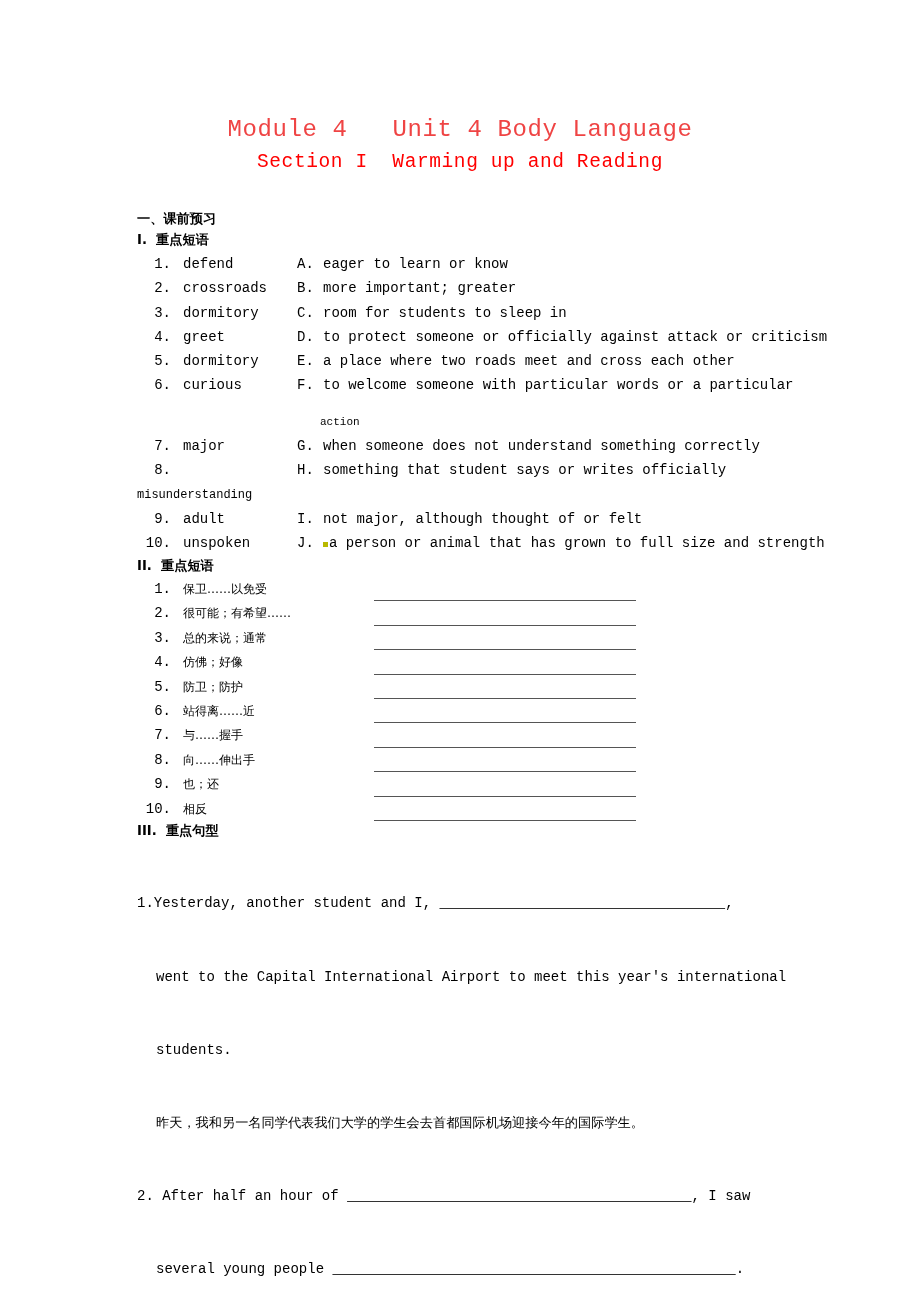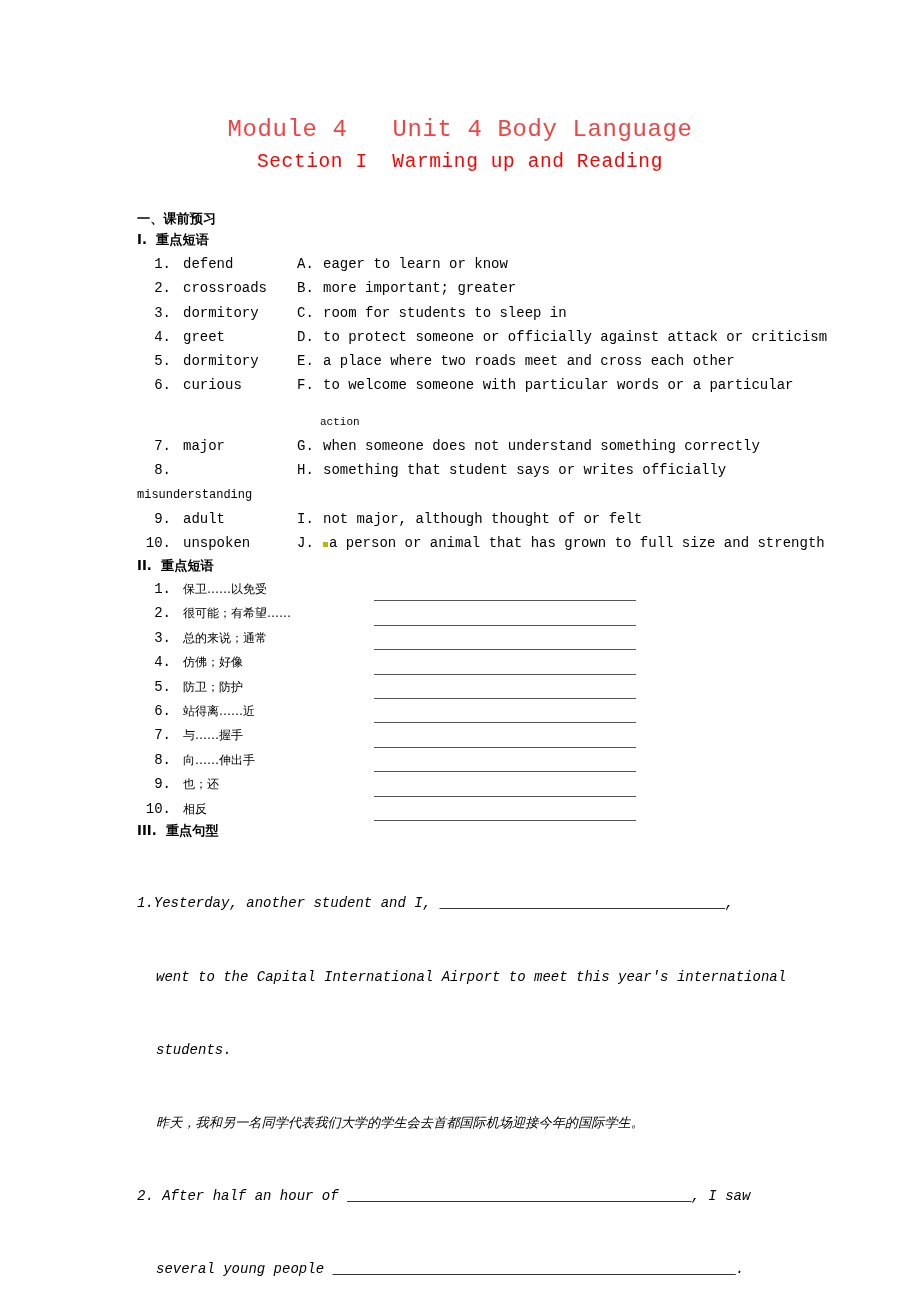--- a/index.html
+++ b/index.html
@@ -144,21 +144,20 @@
     width: 262px;
     border-bottom: 1px solid #555555;
     height: 17px;
   }
 
   
   .sent-list { margin-top: 1px; }
   .sent-item {
     font-size: 14px;
     line-height: 24.4px;
-    font-style: italic;
   }
   .sent-en {
     white-space: pre-wrap;
     text-align: justify;
     text-justify: inter-word;
   }
   .sent-en .ln {
     display: block;
     white-space: pre;
   }

